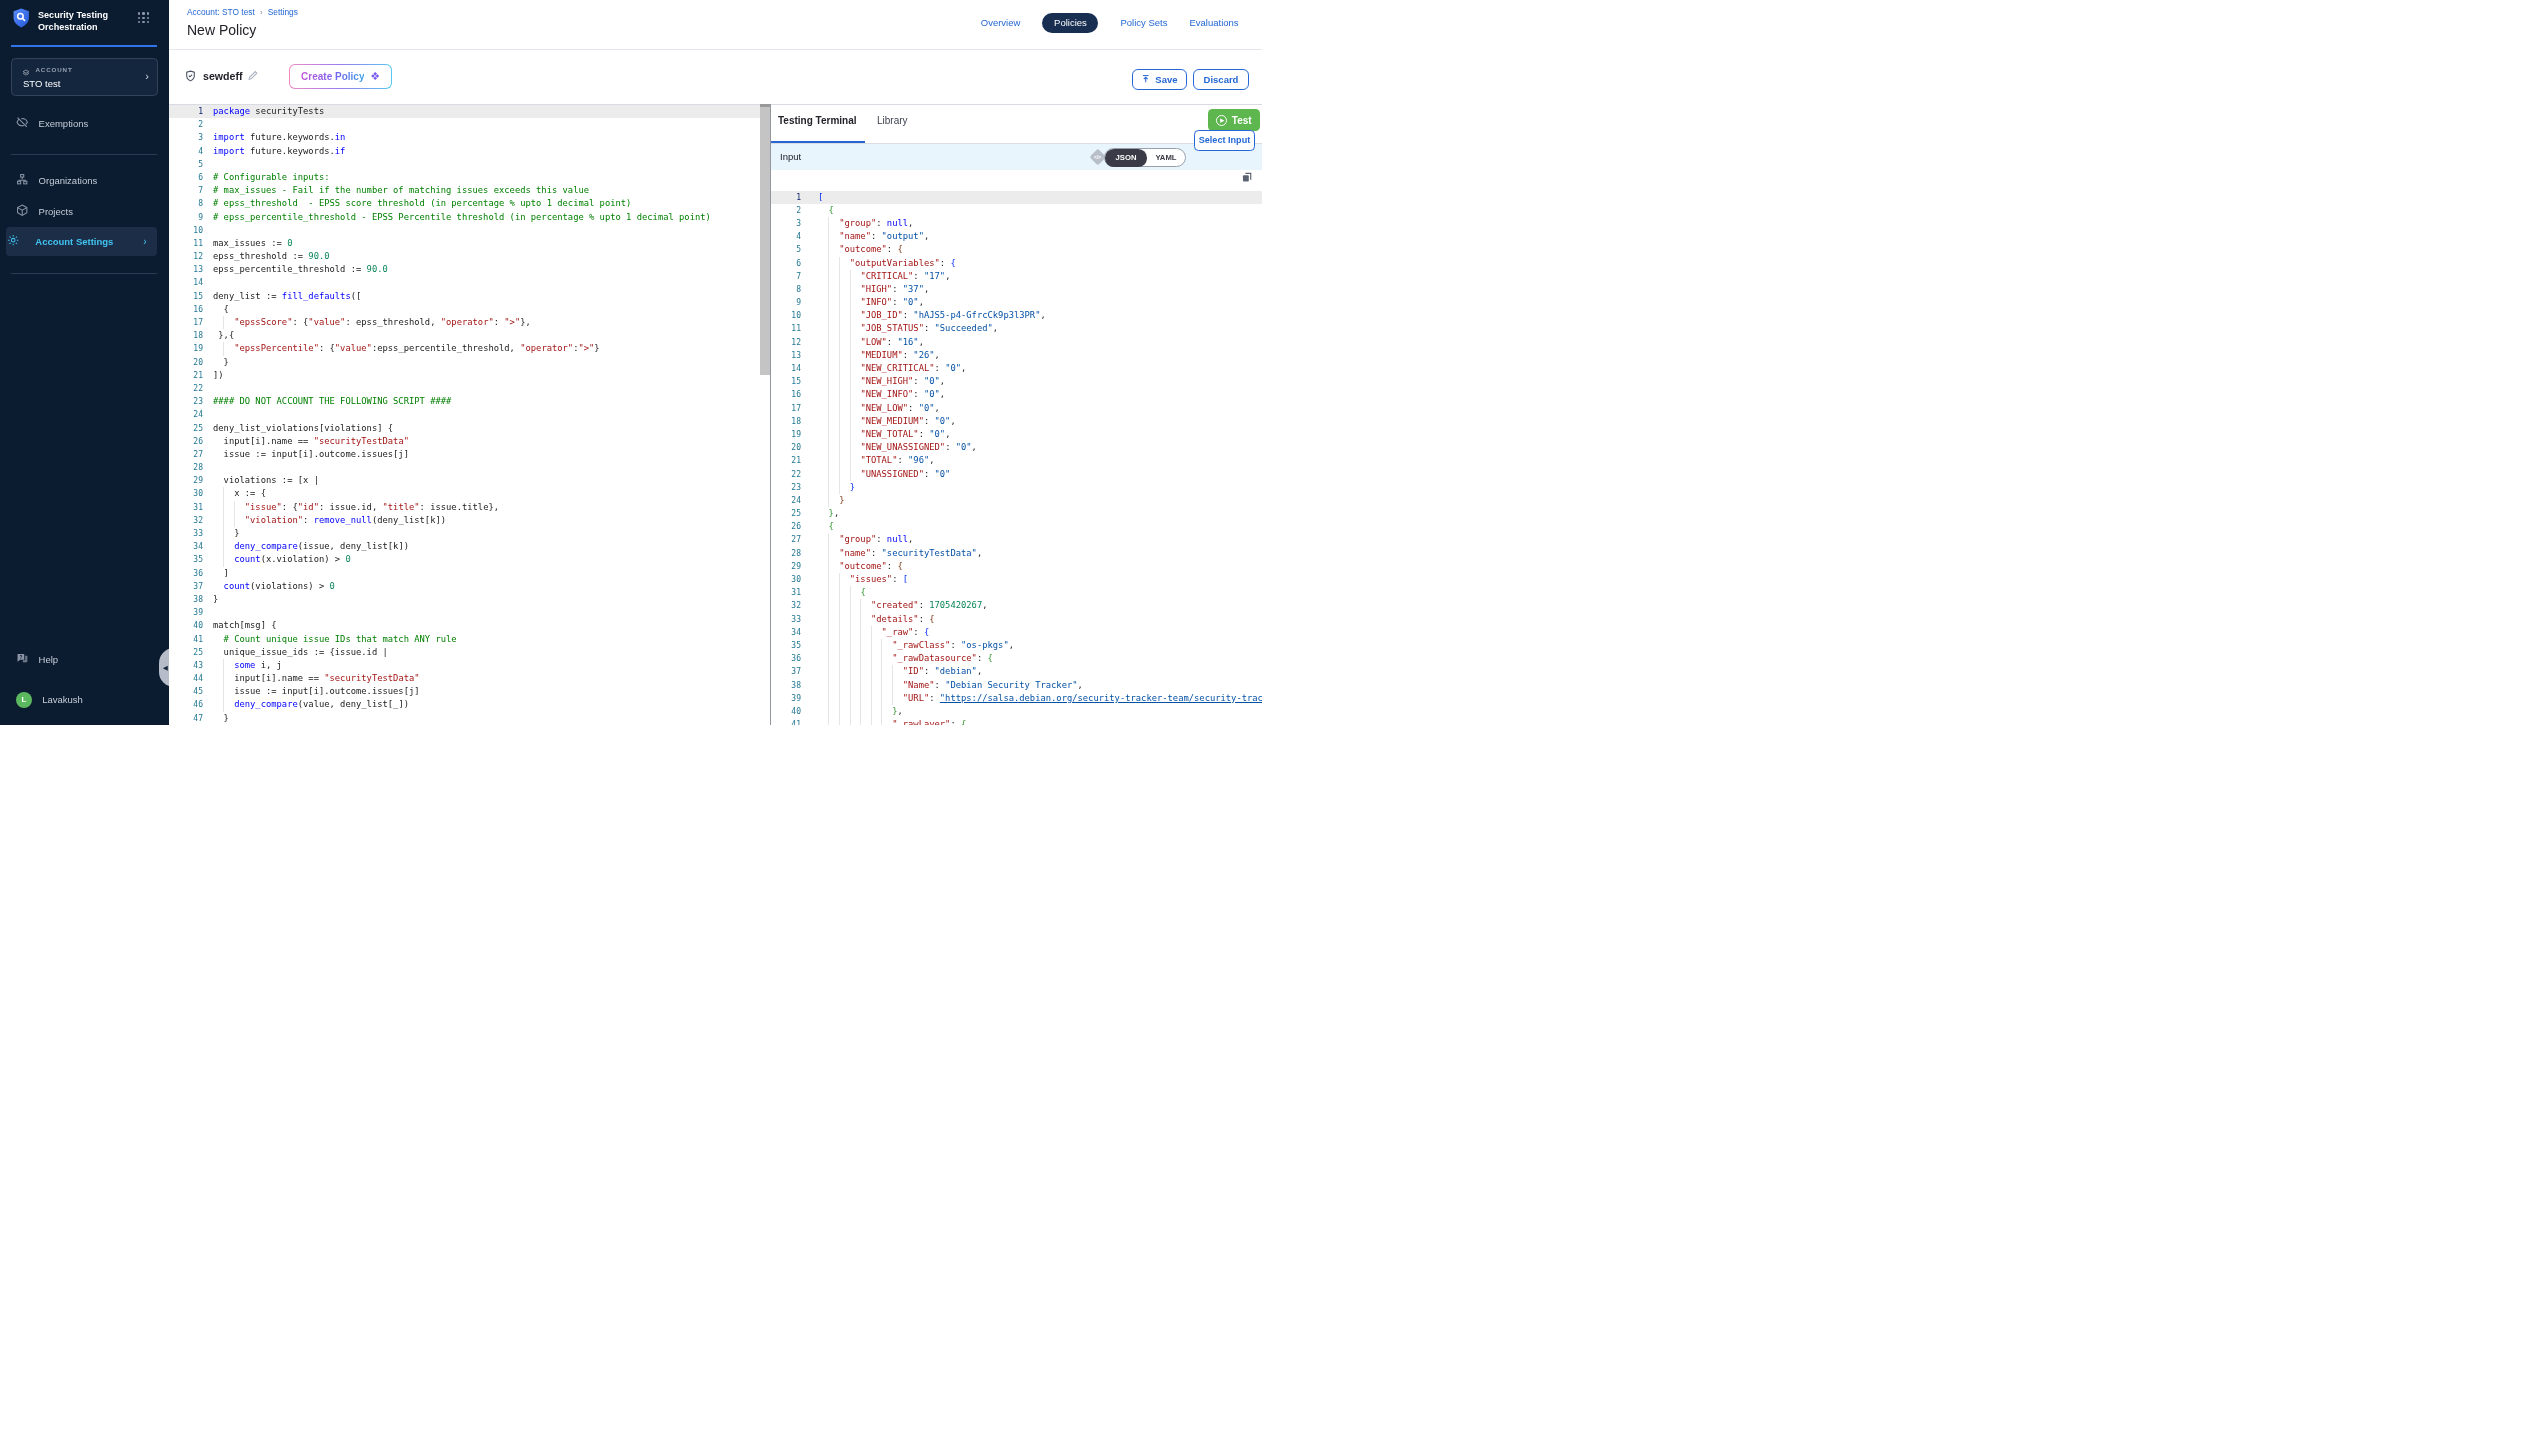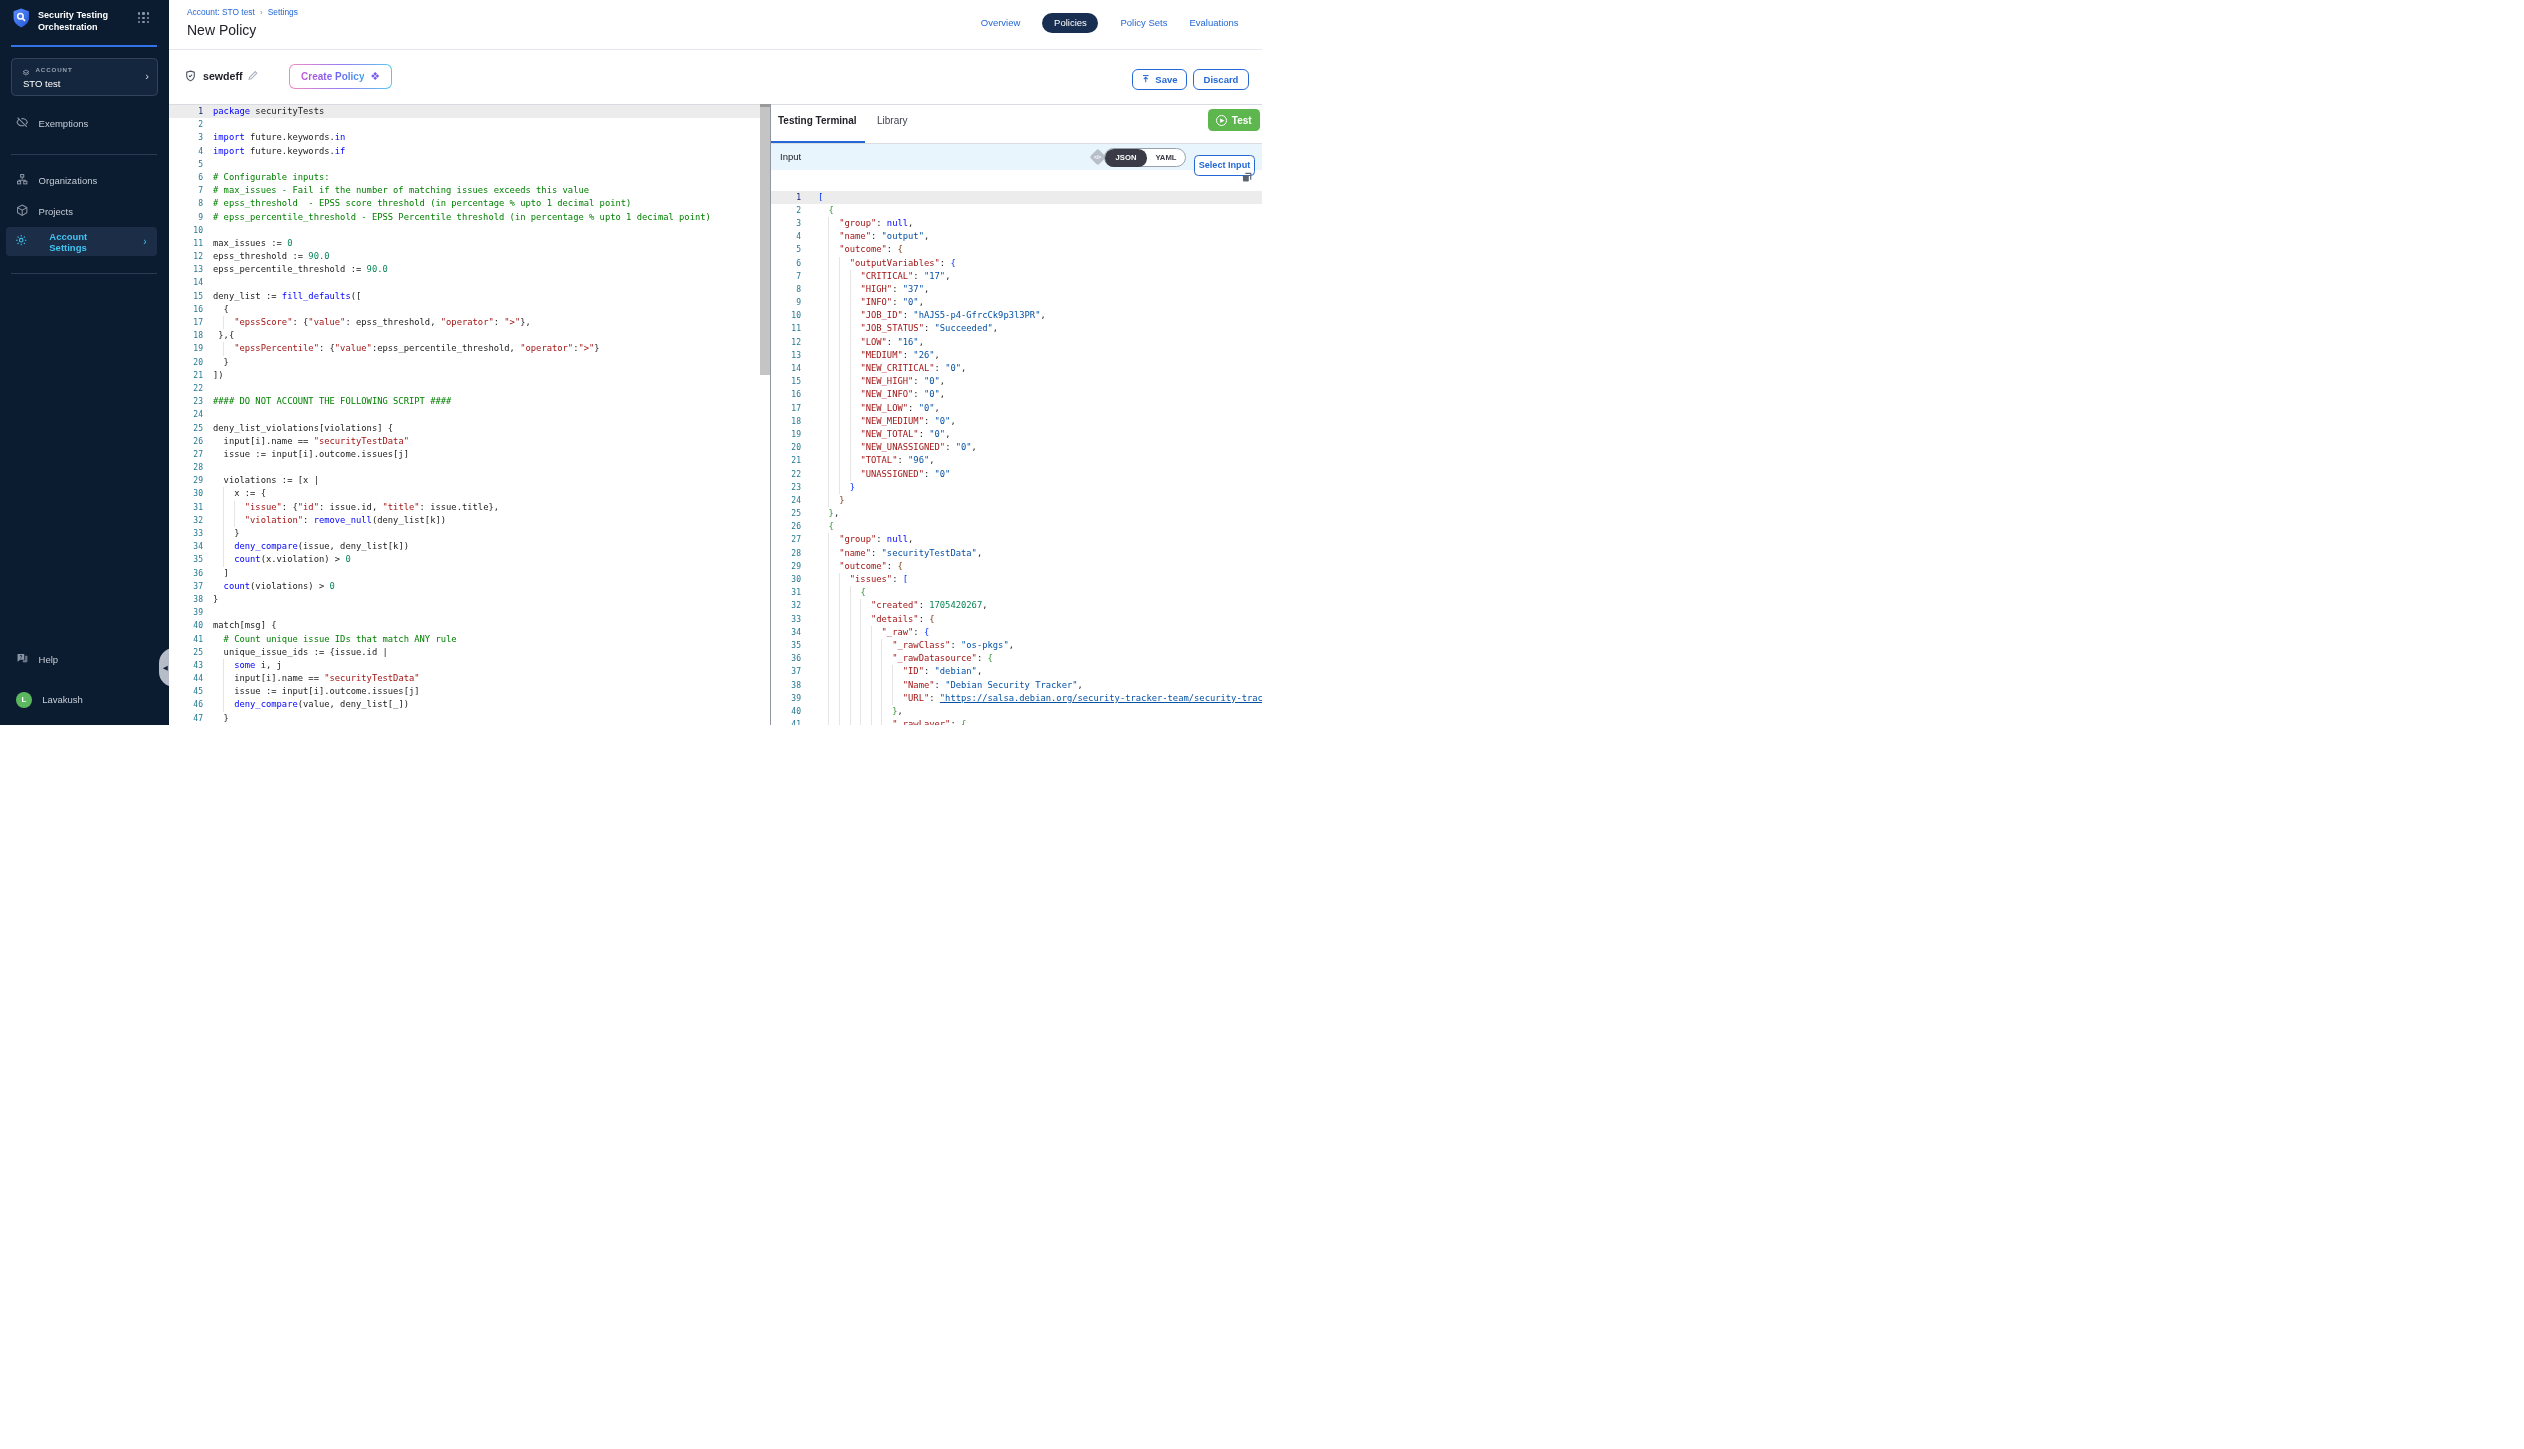--- a/index.html
+++ b/index.html
@@ -19,21 +19,21 @@
   .account-card { position:absolute; left:11px; top:58px; width:147px; height:38px;
     background:#14263d; border:0.7px solid #33435c; border-radius:4.4px; cursor:pointer; }
   .account-label { position:absolute; left:23.4px; top:6.6px; color:#93a0b1; font-size:6.2px;
     font-weight:bold; letter-spacing:0.9px; }
   .account-name { position:absolute; left:11px; top:19px; color:#fff; font-size:9.5px; }
   .card-chevron { position:absolute; right:8px; top:11px; color:#d4dae3; font-size:11px; }
   .nav-item { position:absolute; left:0; width:169px; height:29px; display:flex;
     align-items:center; padding-left:16px; gap:10.2px; color:#c6cdd8; font-size:9.5px; cursor:pointer; }
   .nav-item svg { flex:0 0 auto; }
   .nav-active { position:absolute; left:5.9px; width:151px; height:29px; background:#1b2d47;
-    border-radius:3.7px; display:flex; align-items:center; padding-left:9px; gap:22px;
+    border-radius:3.7px; display:flex; align-items:center; padding-left:1px; gap:16px;
     color:#41c4f1; font-size:9.5px; font-weight:bold; cursor:pointer; }
   .nav-active .chev { margin-left:auto; margin-right:10.2px; font-weight:normal; font-size:10.2px; }
   .side-div { position:absolute; left:11px; width:146px; height:0.7px; background:#2c3b52; }
   .avatar { width:16px; height:16px; border-radius:50%; background:#5cb85f; color:#fff;
     font-size:8px; font-weight:bold; display:flex; align-items:center; justify-content:center; }
   .collapse-handle { position:absolute; left:159px; top:648px; width:15.4px; height:39px;
     background:#b6bdc9; border-radius:20px 0 0 20px; cursor:pointer;
     display:flex; align-items:center; padding-left:3.7px; color:#16253a; font-size:6.6px; }
 
   
@@ -104,21 +104,21 @@
   .input-label { position:absolute; left:780px; top:151px; font-size:9.5px; color:#22222a; }
   .diamond { position:absolute; left:1092px; top:151px; width:11.7px; height:11.7px; background:#b9bfca;
     border-radius:2.2px; transform:rotate(45deg); display:flex; align-items:center; justify-content:center; }
   .diamond span { transform:rotate(-45deg); color:#fff; font-size:5.1px; font-weight:bold; }
   .fmt-toggle { position:absolute; left:1104px; top:148px; width:82px; height:19px; border:0.7px solid #9aa1ad;
     border-radius:9.5px; background:#fff; display:flex; cursor:pointer; }
   .fmt-on { width:42px; height:17.6px; border-radius:8.8px; background:#3a3b46; color:#fff;
     font-size:7.7px; font-weight:bold; display:flex; align-items:center; justify-content:center; }
   .fmt-off { flex:1; color:#3a3b46; font-size:7.7px; font-weight:bold;
     display:flex; align-items:center; justify-content:center; }
-  #select-input-btn { position:absolute; left:1194px; top:155px; width:61px; height:20.5px;
+  #select-input-btn { position:absolute; left:1194px; top:130px; width:61px; height:20.5px;
     border:1.2px solid #2468d5; border-radius:4.4px; background:#fff; color:#2468d5;
     font-size:9.1px; font-weight:bold; cursor:pointer; font-family:inherit; }
   .copy-icon { position:absolute; left:1241px; top:171px; cursor:pointer; }
 </style>
 </head>
 <body>
 
 <div id="app">
 
   <nav id="sidebar">

